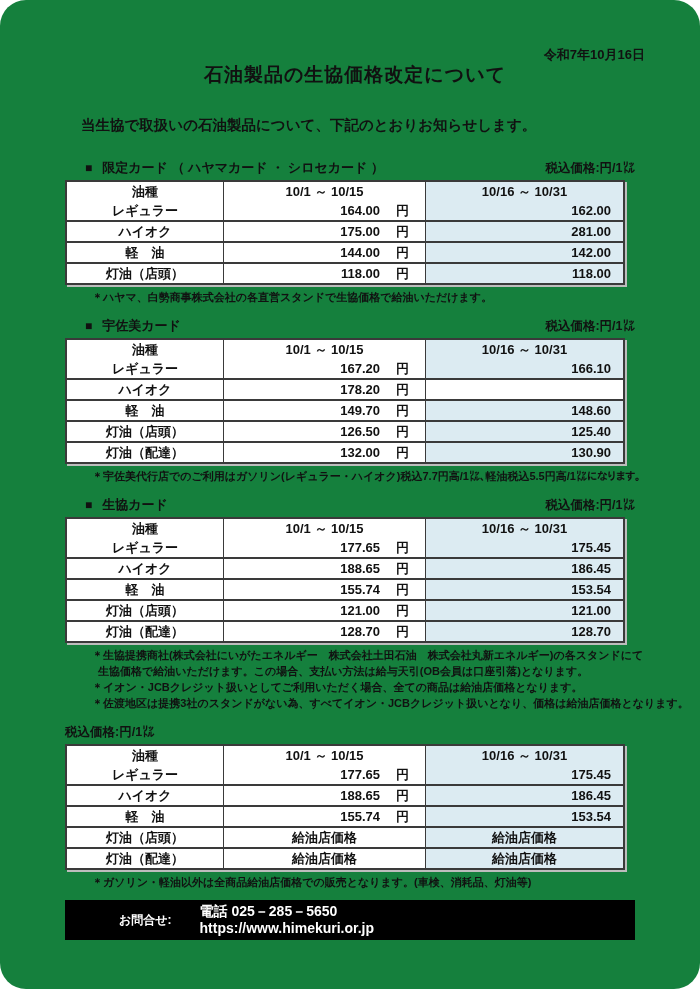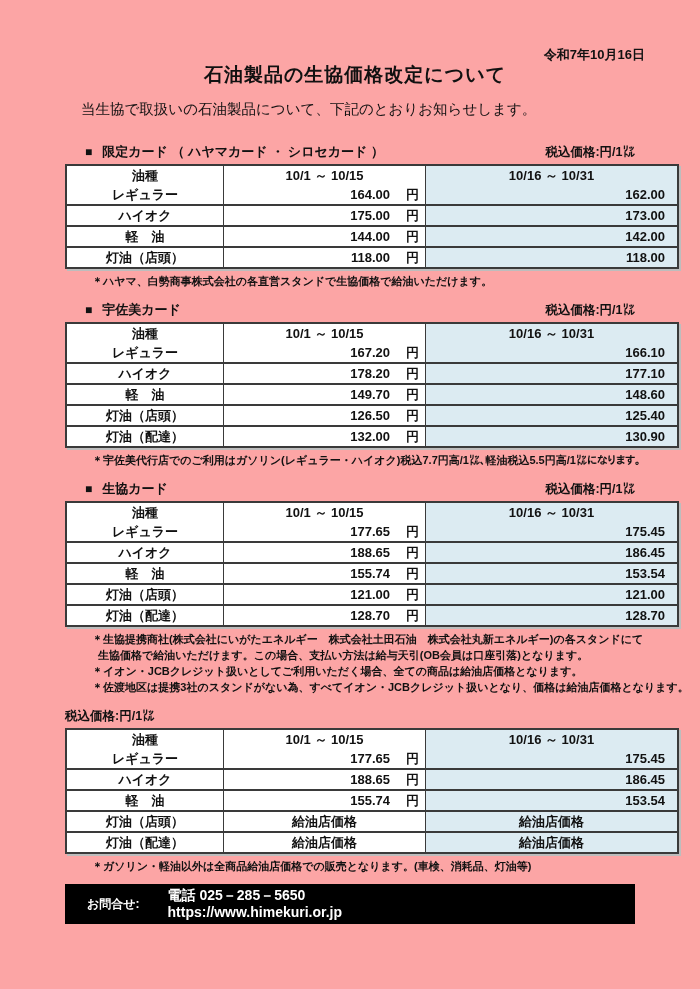--- a/index.html
+++ b/index.html
@@ -3,66 +3,67 @@
 <meta charset="utf-8">
 <style>
   html, body { margin: 0; padding: 0; background: #ffffff; }
   body {
     width: 700px; height: 989px;
     font-family: "Liberation Sans", "DejaVu Sans", sans-serif;
     color: #111111;
   }
   .page {
     position: relative; width: 700px; height: 989px;
-    overflow: hidden; background: #fca5a5; box-sizing: border-box;
+    overflow: hidden; background: #15803d; box-sizing: border-box;
     padding: 46px 55px 0 65px;
+    border-radius: 26px;
   }
   .doc-date {
     text-align: right; font-size: 13px; font-weight: bold; height: 16px;
   }
   .doc-title {
     text-align: center; font-size: 19px; font-weight: bold;
     letter-spacing: 1px;
   }
   .doc-intro {
-    font-size: 14.5px; font-weight: normal; margin-top: 12px; padding-left: 16px;
+    font-size: 14.5px; font-weight: bold; margin-top: 28px; padding-left: 16px;
   }
   .section { margin-top: 14px; width: 570px; }
   .section.first { margin-top: 26px; }
   .section-header {
     display: flex; justify-content: space-between; align-items: flex-end;
     font-size: 13px; font-weight: bold; margin-bottom: 3px; height: 16px; gap: 12px;
   }
   .section-title-wrap { padding-left: 20px; }
   .bullet { margin-right: 10px; font-size: 12px; }
   .unit-label { font-size: 12.5px; }
   .price-table {
-    width: 614px; border: 2px solid #3a3a3a; box-sizing: border-box;
+    width: 560px; border: 2px solid #3a3a3a; box-sizing: border-box;
     box-shadow: 2px 2px 0 #bdbdbd; background: #ffffff;
   }
   .tr { display: flex; height: 19px; }
   .tr + .tr { border-top: 2px solid #3a3a3a; }
   .td {
     display: flex; align-items: center; box-sizing: border-box;
     font-size: 13px; font-weight: bold; overflow: hidden; white-space: nowrap;
   }
   .c1 { width: 156px; justify-content: center; }
   .c2 {
     width: 203px; border-left: 1px solid #3a3a3a; border-right: 1px solid #3a3a3a;
-    justify-content: flex-end; padding-right: 6px;
+    justify-content: flex-end; padding-right: 16px;
   }
   .c3 { flex: 1; background: var(--hl, #dcebf2); justify-content: flex-end; padding-right: 12px; }
   .td.center { justify-content: center; padding-right: 0; }
   .yen { margin-left: 16px; }
   .notes { margin: 4px 0 0 27px; }
   .note { font-size: 11px; font-weight: bold; line-height: 16px; white-space: nowrap; }
   .note.indent { padding-left: 6px; }
   .footer-bar {
     margin-top: 10px; width: 570px; height: 40px; background: var(--footer-bg, #000000);
-    color: #ffffff; display: flex; align-items: center; box-sizing: border-box;
+    color: #ffffff; display: flex; align-items: center; box-sizing: border-box; padding-left: 32px;
   }
   .f-label { font-size: 12px; font-weight: bold; margin-left: 22px; }
   .f-col1 { margin-left: 34px; font-size: 13.5px; font-weight: bold; line-height: 17px; width: 138px; }
   .f-col2 { margin-left: 28px; font-size: 14px; font-weight: bold; line-height: 17px; }
 </style>
 </head>
 <body>
 
 <div class="page">
 
@@ -91,21 +92,21 @@
               <span class="yen">円</span>
             </div>
             <div class="td c3">162.00</div>
           </div>
           <div class="tr">
             <div class="td c1">ハイオク</div>
             <div class="td c2">
               <span class="num">175.00</span>
               <span class="yen">円</span>
             </div>
-            <div class="td c3">173.00</div>
+            <div class="td c3">281.00</div>
           </div>
           <div class="tr">
             <div class="td c1">軽　油</div>
             <div class="td c2">
               <span class="num">144.00</span>
               <span class="yen">円</span>
             </div>
             <div class="td c3">142.00</div>
           </div>
           <div class="tr">
@@ -144,21 +145,20 @@
               <span class="yen">円</span>
             </div>
             <div class="td c3">166.10</div>
           </div>
           <div class="tr">
             <div class="td c1">ハイオク</div>
             <div class="td c2">
               <span class="num">178.20</span>
               <span class="yen">円</span>
             </div>
-            <div class="td c3">177.10</div>
           </div>
           <div class="tr">
             <div class="td c1">軽　油</div>
             <div class="td c2">
               <span class="num">149.70</span>
               <span class="yen">円</span>
             </div>
             <div class="td c3">148.60</div>
           </div>
           <div class="tr">

